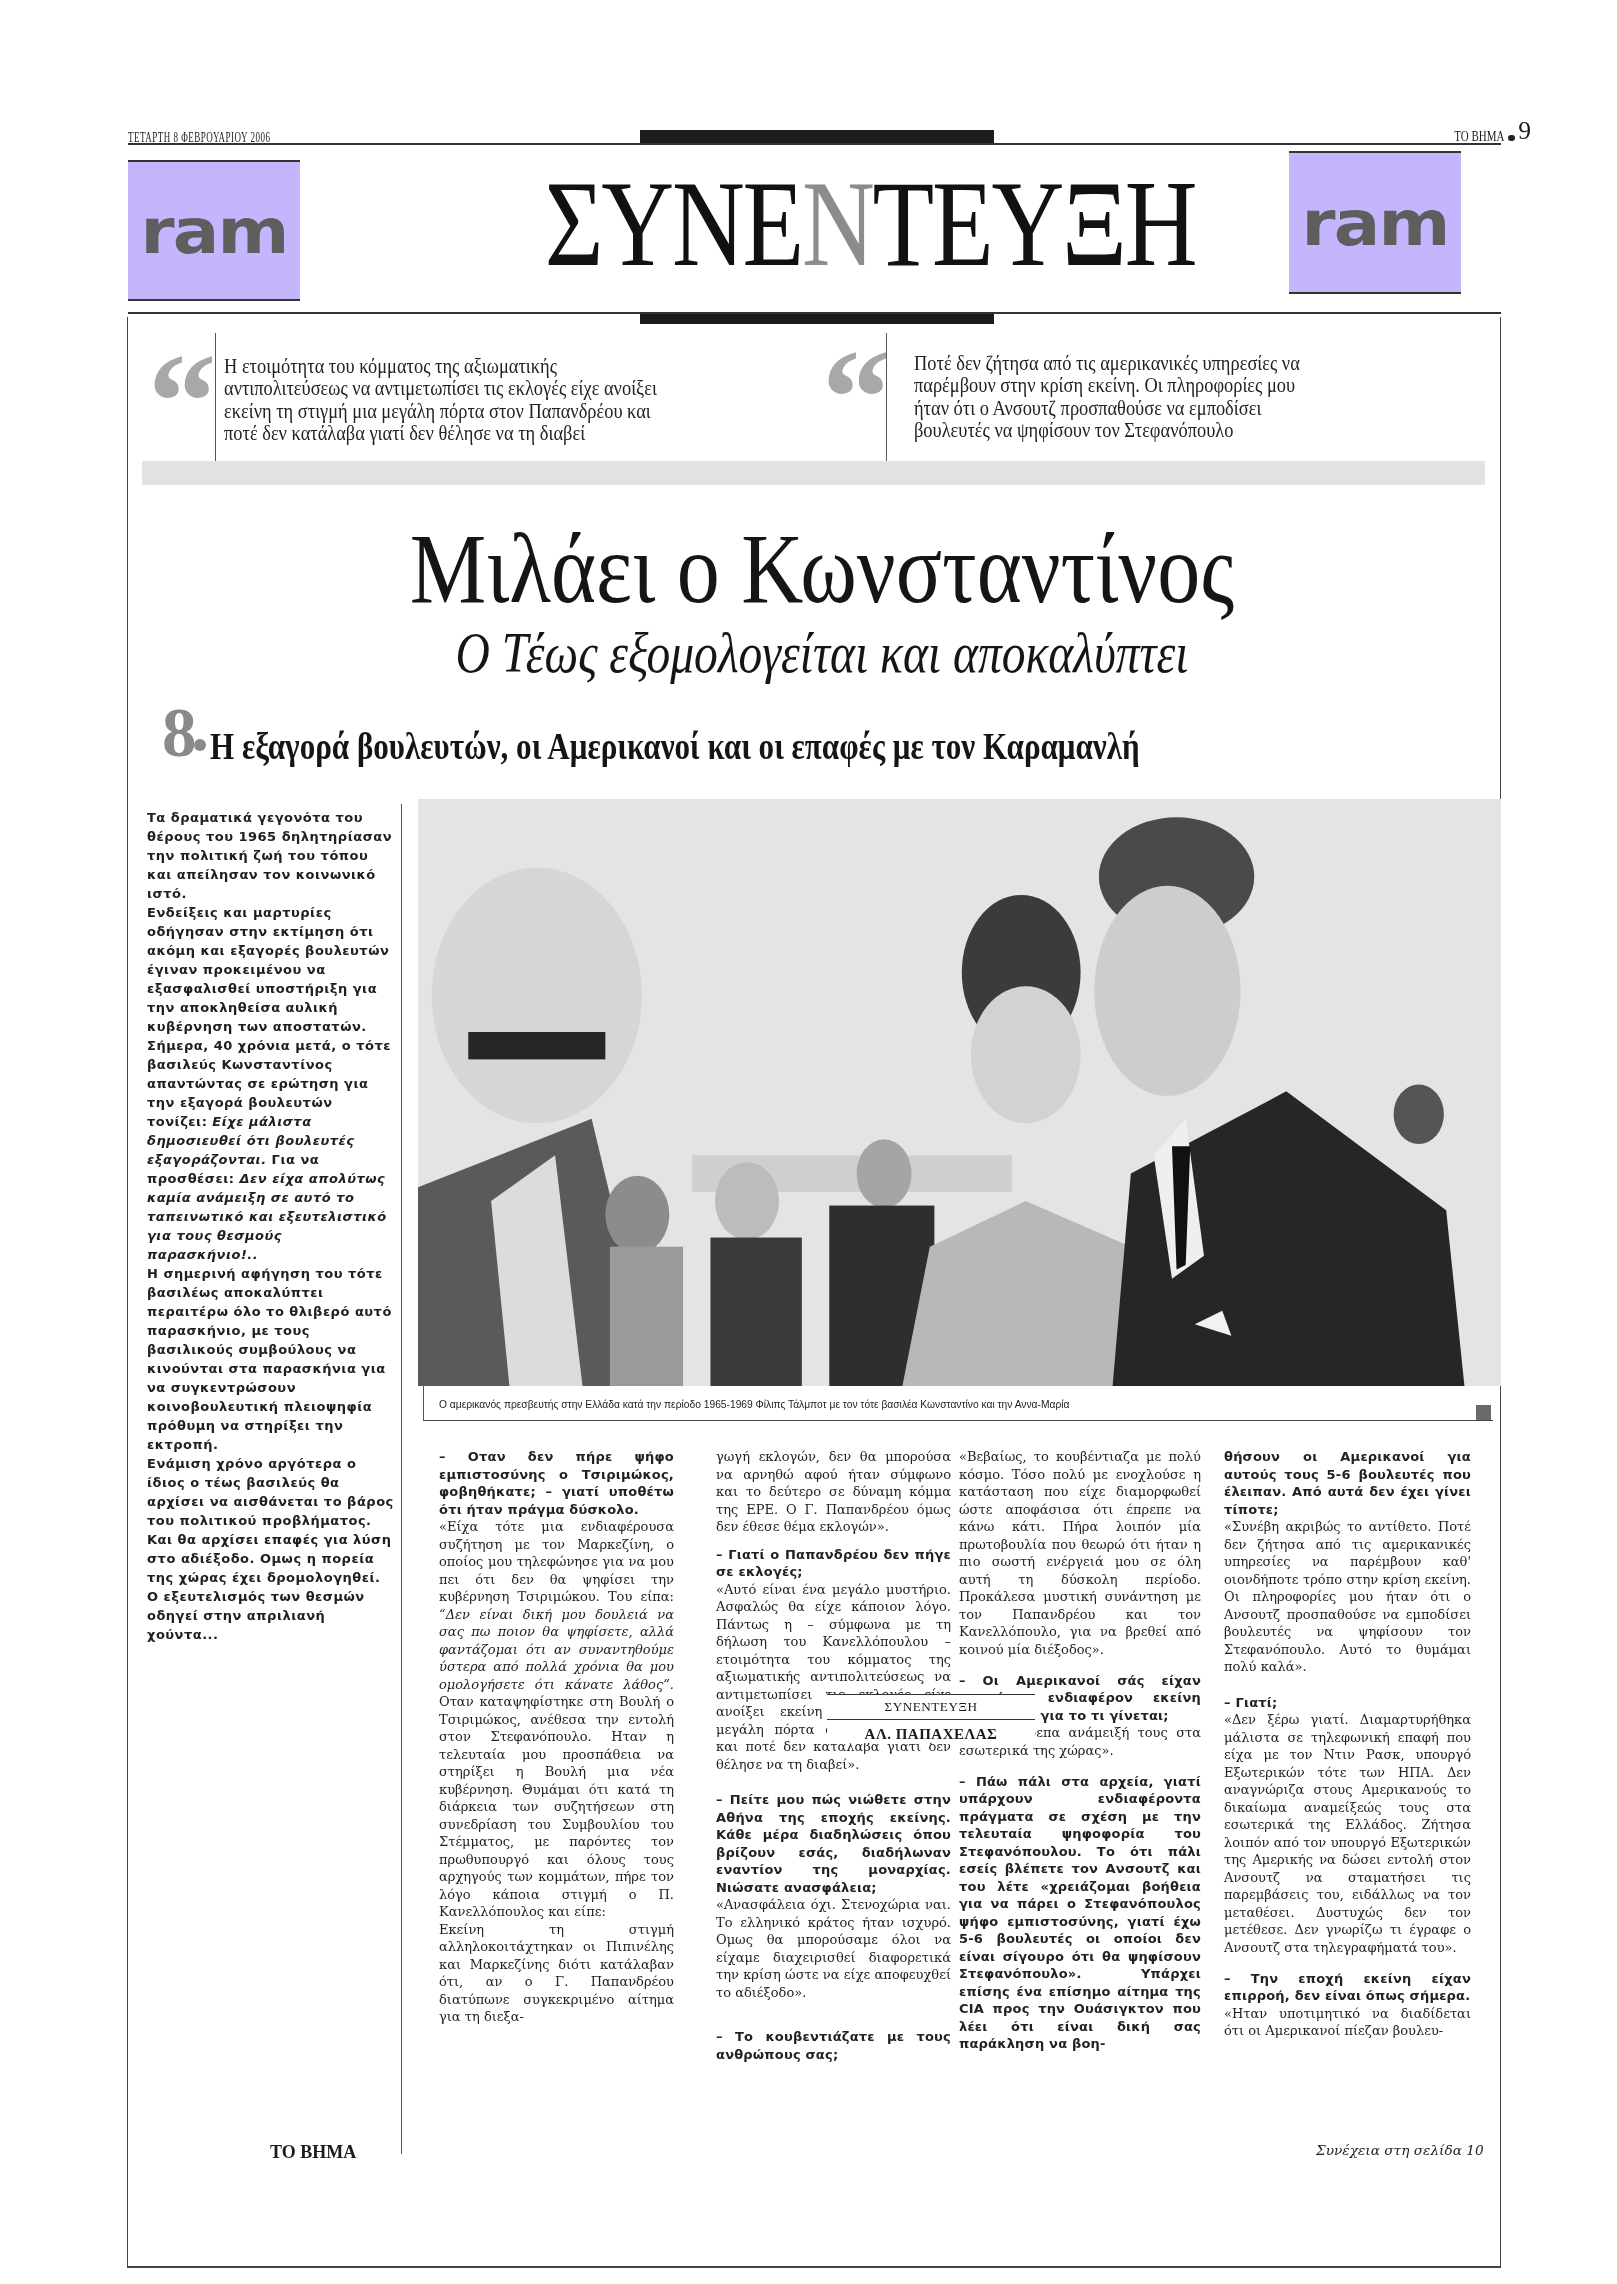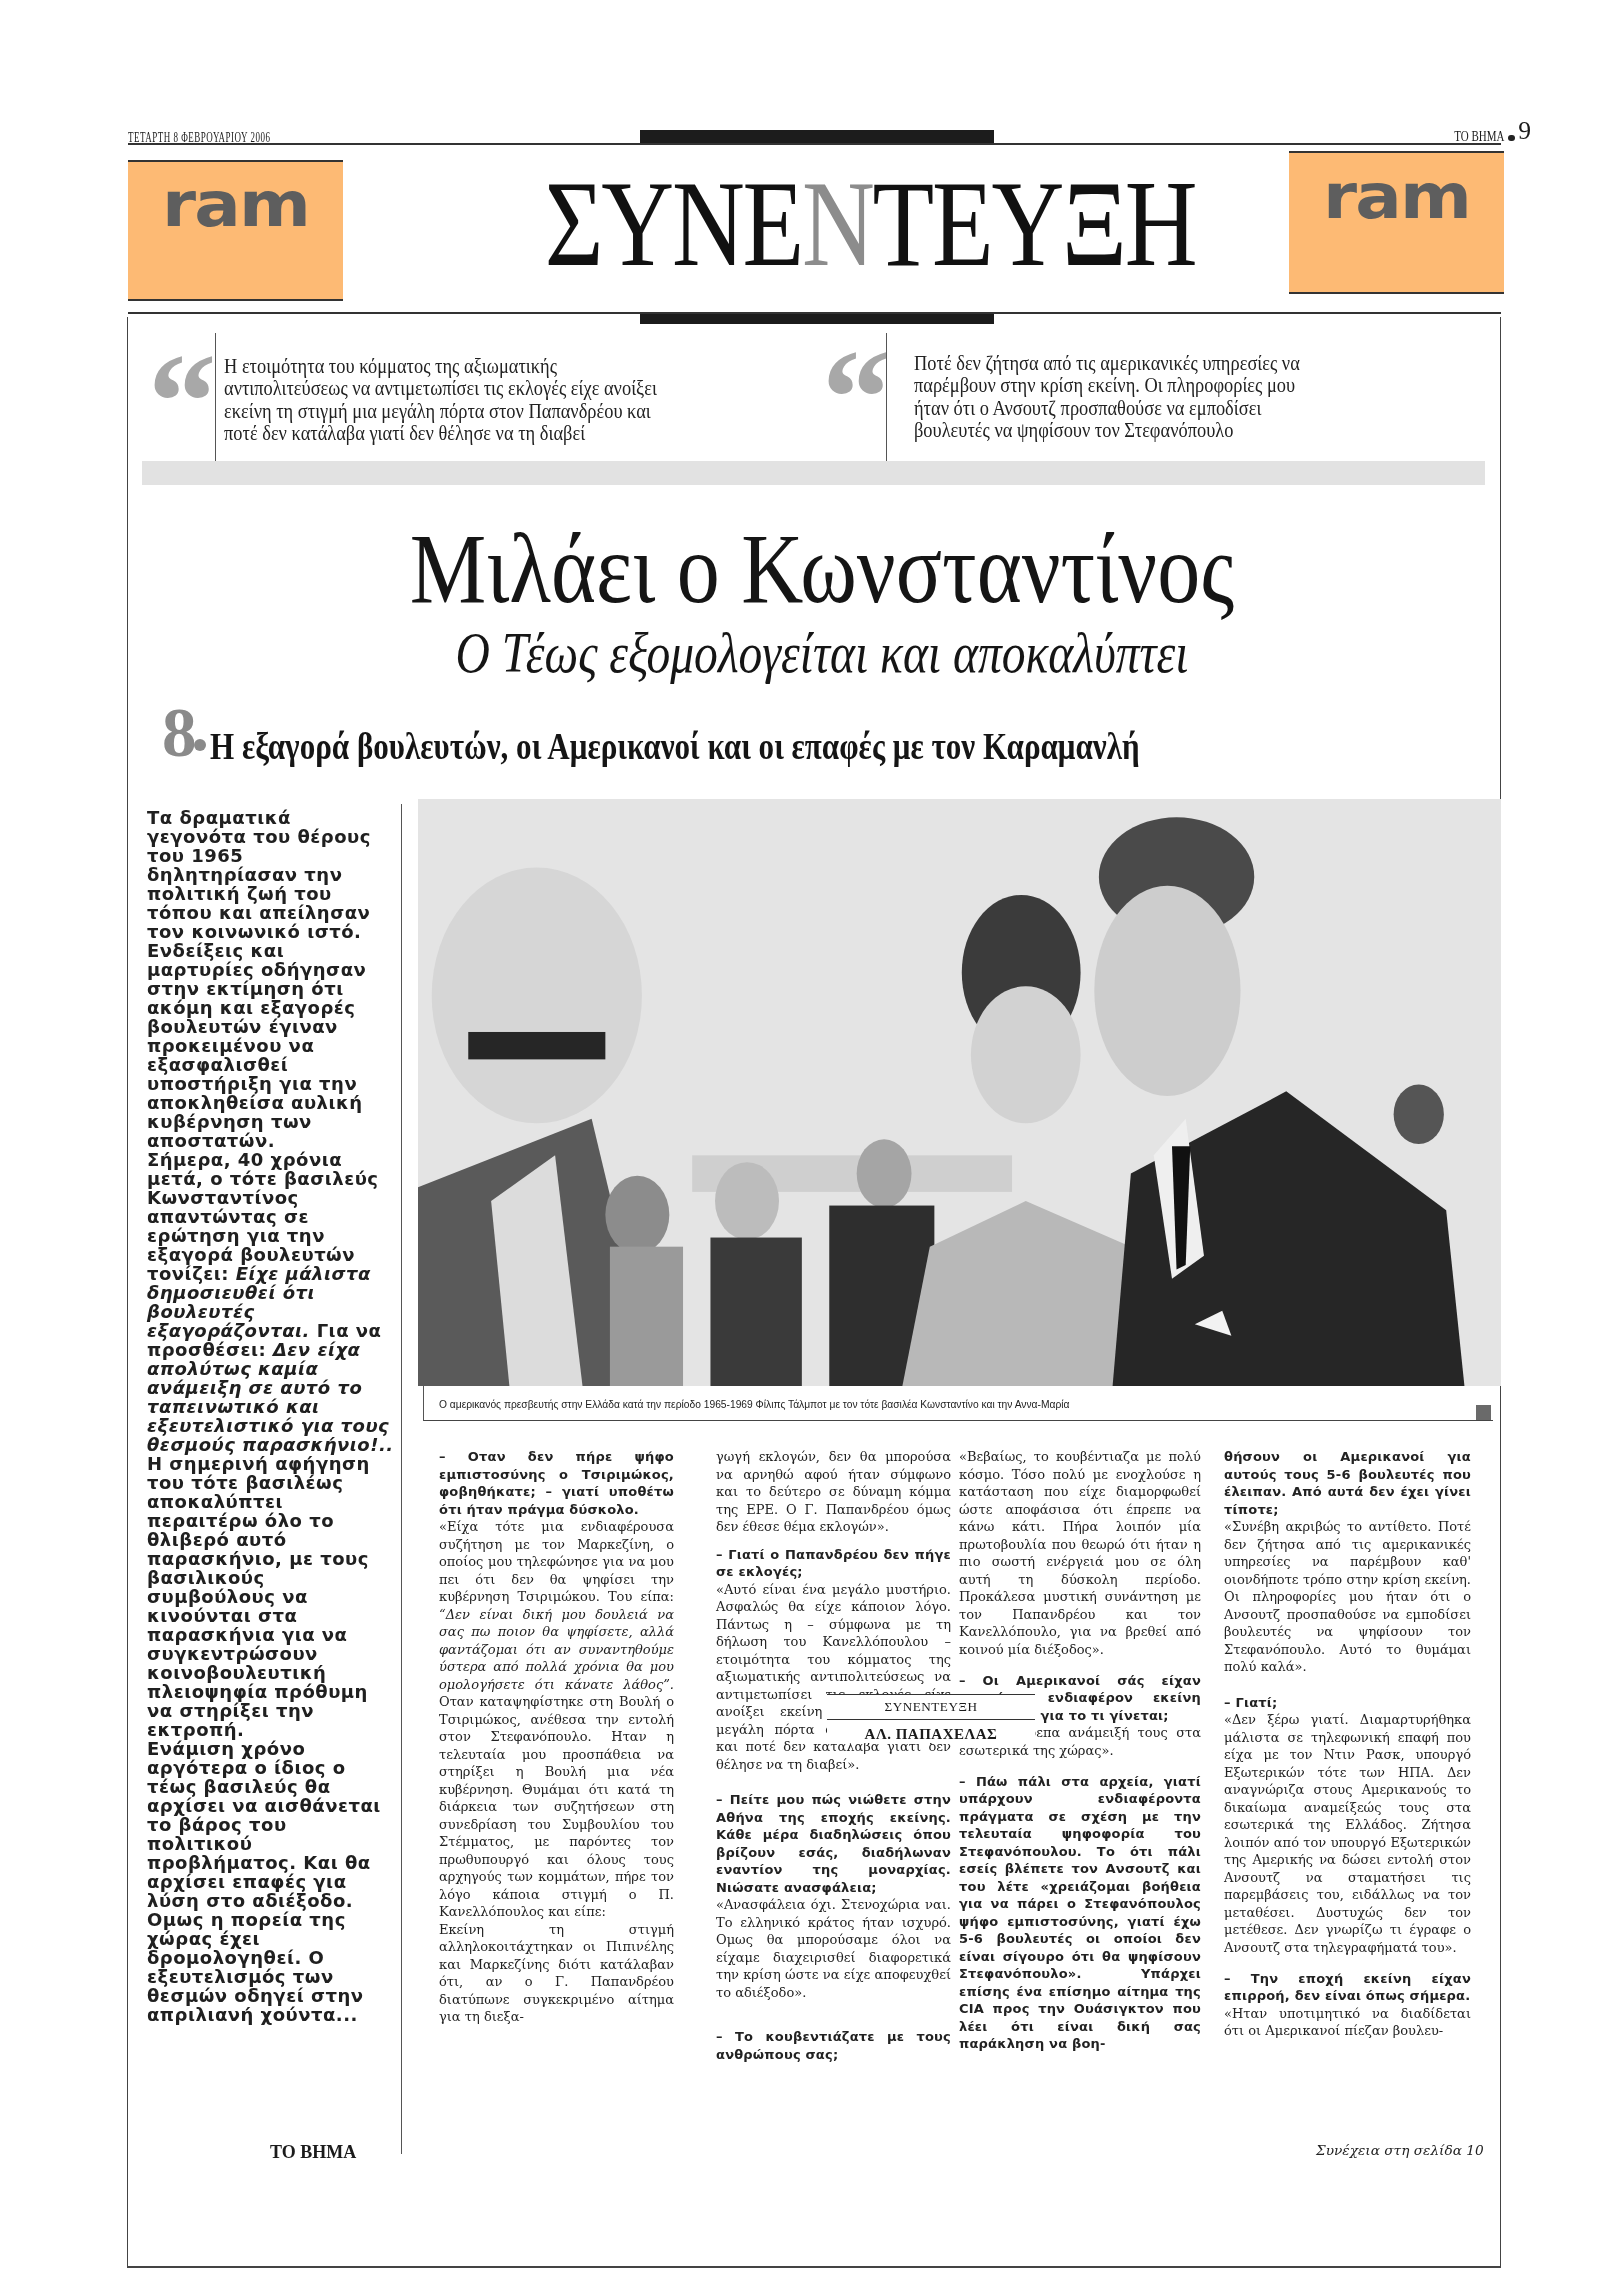--- a/index.html
+++ b/index.html
@@ -10,21 +10,21 @@
     .dateline { left: 128px; top: 129px; font-size: 9px; letter-spacing: 0.5px; transform: scaleY(1.6); transform-origin: left top; }
     .folio { right: 87px; top: 118px; font-size: 11px; display: flex; align-items: flex-end; gap: 3.7px; }
     .folio .pub { transform: scaleY(1.4); transform-origin: left bottom; }
     .folio .dot { width: 6.4px; height: 6.4px; background: #222; border-radius: 50%; margin-bottom: 2.7px; }
     .folio .num { font-size: 25.6px; line-height: 25.6px; }
     .rule-top { left: 128px; top: 143px; width: 1373px; height: 1.8px; background: #333; }
     .bar-top { left: 640px; top: 130px; width: 354px; height: 12.8px; background: #1c1c1c; }
     .bar-bottom { left: 640px; top: 314px; width: 354px; height: 10px; background: #1c1c1c; }
     .rule-mid { left: 128px; top: 312px; width: 1373px; height: 2.3px; background: #333; }
 
-    .ram-box { top: 161px; width: 215px; height: 138px; background: #fdba74; border-top: 2.7px solid #333; border-bottom: 2.7px solid #333; display: flex; justify-content: center; }
+    .ram-box { top: 161px; width: 172px; height: 138px; background: #c4b5fd; border-top: 2.7px solid #333; border-bottom: 2.7px solid #333; display: flex; align-items: center; justify-content: center; }
     .ram-box.left { left: 128px; top: 160px; height: 137px; }
     .ram-box.right { left: 1289px; top: 151px; height: 139px; }
     .ram-text { font-family: "DejaVu Sans", sans-serif; font-weight: bold; font-size: 69px; color: #5e5e5e; letter-spacing: -1.8px; transform: scaleY(0.9); }
 
     .section-title { left: 484px; top: 164px; width: 676px; text-align: center; font-size: 123px; line-height: 119px; letter-spacing: -2.7px; transform: scaleX(0.82); transform-origin: center top; color: #111; }
     .section-title .hl { color: #8c8c8c; }
 
     
     .frame-left { left: 127px; top: 317px; width: 1.4px; height: 1951px; background: #444; }
     .frame-right { left: 1500px; top: 317px; width: 1.4px; height: 1951px; background: #444; }
@@ -34,21 +34,21 @@
     .shade-band { left: 142px; top: 461px; width: 1343px; height: 24px; background: #e2e2e2; }
 
     
     .headline { left: 114px; top: 516px; width: 1416px; text-align: center; font-size: 100px; line-height: 105px; color: #151515; transform: scaleX(0.86); transform-origin: center top; }
     .subhead { left: 114px; top: 621px; width: 1416px; text-align: center; font-size: 58px; line-height: 64px; font-style: italic; color: #151515; transform: scaleX(0.82); transform-origin: center top; }
     .kicker-num { left: 162px; top: 699px; font-size: 69px; line-height: 69px; color: #8a8a8a; font-weight: bold; }
     .kicker-dot { left: 194px; top: 739px; width: 12px; height: 12px; border-radius: 50%; background: #8a8a8a; }
     .kicker { left: 210px; top: 726px; width: 1279px; font-size: 37px; line-height: 41px; font-weight: bold; color: #151515; transform: scaleX(0.84); transform-origin: left top; white-space: nowrap; }
 
     
-    .intro { left: 147px; top: 808px; width: 247px; font-family: "DejaVu Sans", sans-serif; font-weight: bold; font-size: 18px; line-height: 19px; color: #202020; letter-spacing: 0.5px; }
+    .intro { left: 147px; top: 808px; width: 247px; font-family: "DejaVu Sans", sans-serif; font-weight: bold; font-size: 13px; line-height: 19px; color: #202020; letter-spacing: 0.5px; }
     .intro em { font-style: italic; }
     .intro-sign { left: 270px; top: 2142px; font-family: "Liberation Serif", serif; font-weight: bold; font-size: 18px; color: #1b1b1b; }
     .intro-divider { left: 401px; top: 804px; width: 0.9px; height: 1350px; background: #555; }
 
     
     .photo { left: 418px; top: 799px; width: 1083px; height: 587px; background: linear-gradient(180deg, #e9e9e9 0%, #dedede 45%, #bdbdbd 60%, #8d8d8d 100%); overflow: hidden; }
     .photo svg { width: 100%; height: 100%; display: block; }
     .caption-box { left: 423px; top: 1386px; width: 1069px; height: 34px; border-left: 0.9px solid #555; border-bottom: 1.8px solid #444; background: #fff; }
     .caption { left: 439px; top: 1398px; font-family: "Liberation Sans", sans-serif; font-size: 11.4px; color: #222; transform: scaleX(0.9); transform-origin: left top; white-space: nowrap; }
     .caption-square { left: 1476px; top: 1405px; width: 14.6px; height: 14.6px; background: #6a6a6a; }

